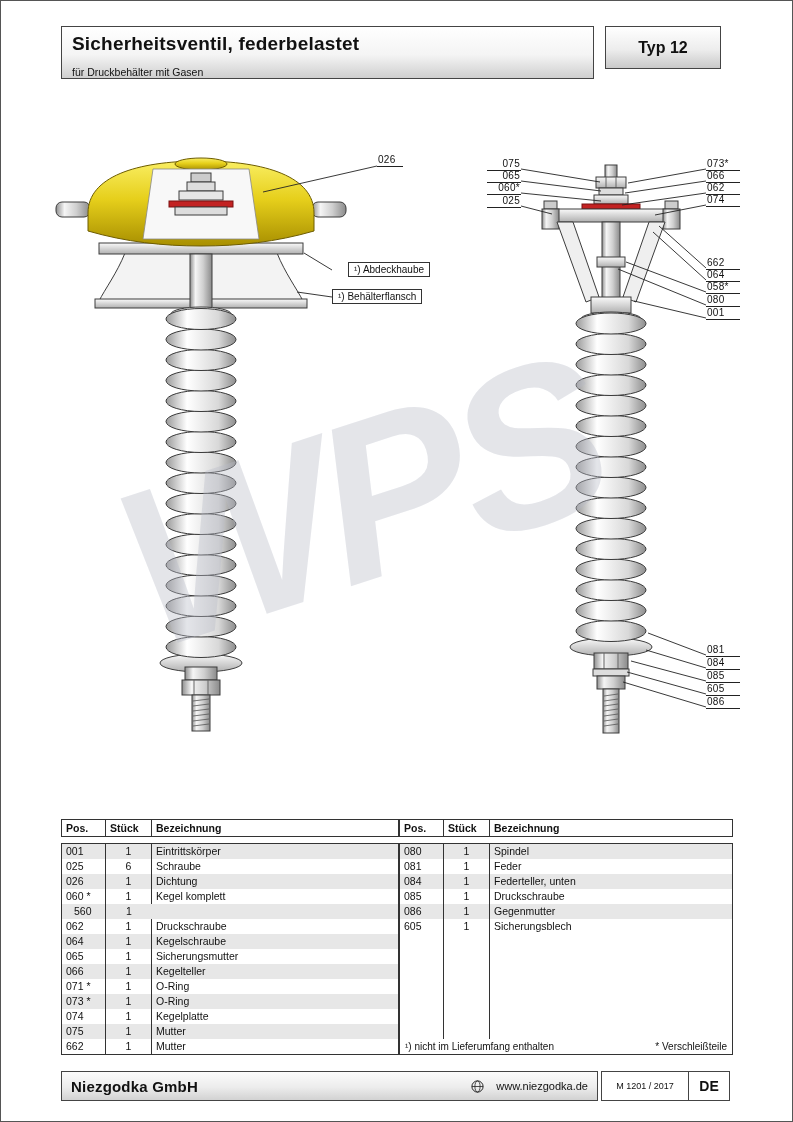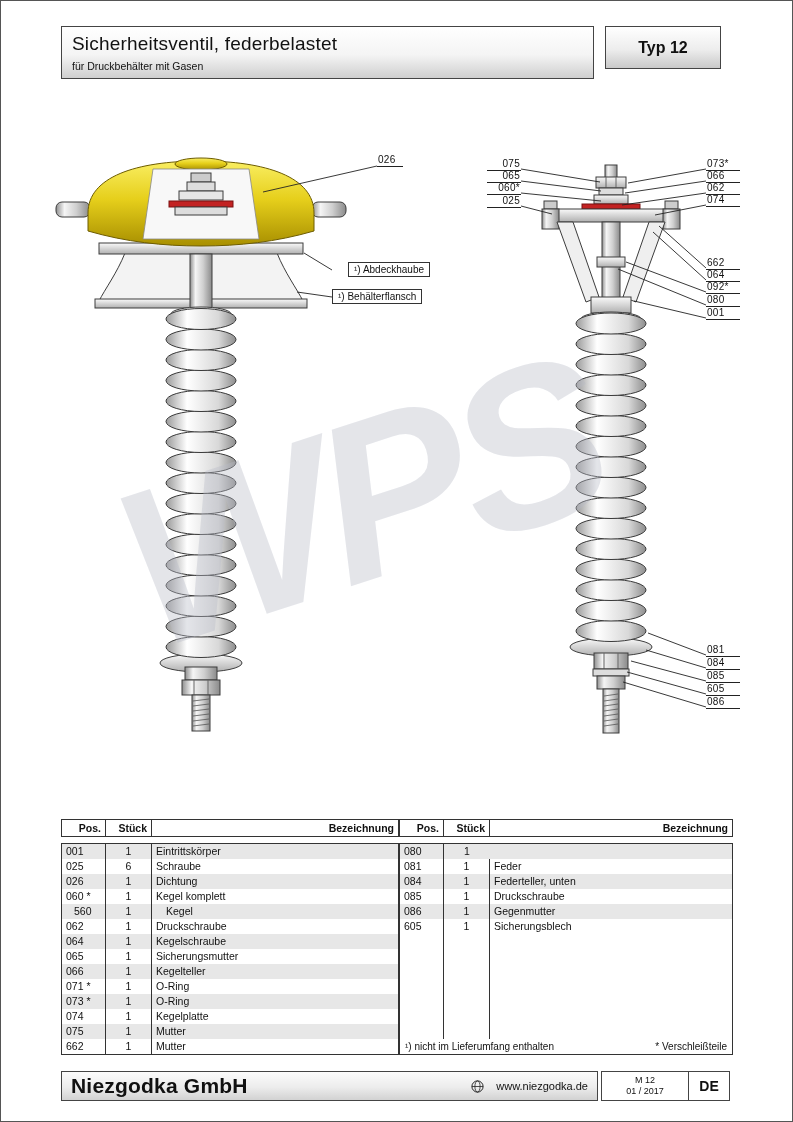--- a/index.html
+++ b/index.html
@@ -4,22 +4,22 @@
 <style>
   * { margin:0; padding:0; box-sizing:border-box; }
   html,body { width:793px; height:1122px; background:#fff; }
   body { font-family:"Liberation Sans", sans-serif; color:#111; position:relative; overflow:hidden; }
   .page { position:absolute; inset:0; background:#fff; border:1px solid #555; }
 
   
   .hdr { position:absolute; left:60px; top:25px; width:533px; height:53px;
          border:1px solid #444; padding:6px 10px 0 10px;
          background:linear-gradient(180deg,#ffffff 0%,#f4f4f4 55%,#cfcfcf 100%); }
-  .hdr-title { font-size:19px; font-weight:normal; letter-spacing:.2px; }
-  .hdr-sub { font-size:10.5px; margin-top:5px; }
+  .hdr-title { font-size:19px; font-weight:bold; letter-spacing:.2px; }
+  .hdr-sub { font-size:10.5px; margin-top:11px; }
   .typ-box { position:absolute; left:604px; top:25px; width:116px; height:43px;
          border:1px solid #444; display:flex; align-items:center; justify-content:center;
          font-size:16px; font-weight:bold;
          background:linear-gradient(180deg,#ffffff 0%,#ededed 55%,#c9c9c9 100%); }
 
   
   svg.draw { position:absolute; left:0; top:0; z-index:2; }
   .watermark { position:absolute; left:70px; top:330px; width:580px; height:340px;
          display:flex; align-items:center; justify-content:center;
          transform:rotate(-18deg); font-size:225px; font-weight:bold; font-style:italic;
@@ -30,45 +30,45 @@
         border-bottom:1px solid #222; padding:0 1px; letter-spacing:.3px; }
   .co.r { text-align:right; }
   .boxlabel { position:absolute; z-index:6; font-size:10px; border:1px solid #333;
         background:#fff; padding:1px 5px; }
 
   
   .ptable { position:absolute; z-index:4; font-size:10.5px; }
   .ptable.lft { left:60px; top:818px; width:338px; }
   .ptable.rgt { left:398px; top:818px; width:334px; }
   .thead { display:grid; grid-template-columns:44px 46px 1fr; border:1px solid #333;
-        height:18px; font-weight:bold;text-align:right; }
+        height:18px; font-weight:bold; }
   .thead > div { padding:2px 4px; border-right:1px solid #333; }
   .thead > div:last-child { border-right:none; }
   .tbody { border:1px solid #333; margin-top:6px; background:#fff; }
   .trow { display:grid; grid-template-columns:44px 46px 1fr; height:15px; }
   .trow.alt { background:#e7e7e7; }
   .trow > div { padding:1px 4px; border-right:1px solid #333; overflow:hidden; white-space:nowrap; }
   .trow > div:last-child { border-right:none; }
   .trow .qty { text-align:center; }
   .trow.indent .pos { padding-left:12px; }
   .trow.indent .name { padding-left:14px; }
   .tfiller { display:grid; grid-template-columns:44px 46px 1fr; height:105px; }
   .tfiller > div { border-right:1px solid #333; }
   .tfiller > div:last-child { border-right:none; }
   .tfootrow { display:flex; justify-content:space-between; align-items:center;
         height:15px; font-size:10px; padding:0 5px; }
 
   
   .footer { position:absolute; left:60px; top:1070px; width:672px; height:30px; display:flex; z-index:4; }
   .fmain { width:537px; border:1px solid #444; display:flex; align-items:center; padding:0 9px;
         background:linear-gradient(180deg,#fcfcfc 0%,#ececec 55%,#d2d2d2 100%); }
-  .company { font-size:21px; font-weight:bold; letter-spacing:.2px; }
+  .company { font-size:15px; font-weight:bold; letter-spacing:.2px; }
   .web { margin-left:auto; font-size:11px; display:flex; align-items:flex-start; gap:12px; }
   .fmeta { width:129px; margin-left:3px; border:1px solid #444; display:flex; background:#fff; }
-  .fcode { flex:1; border-right:1px solid #444; display:flex; flex-direction:column;
+  .fcode { flex:1; border-right:1px solid #444; display:flex; flex-direction:row;
         align-items:center; justify-content:center; font-size:9px; line-height:11px; }
   .flang { width:40px; display:flex; align-items:center; justify-content:center;
         font-size:14px; font-weight:bold; }
 </style>
 </head>
 <body>
 
 <div class="page">
 
   <div class="hdr">
@@ -248,21 +248,21 @@
   <div class="co r" style="left:486px;top:181px;width:34px">060*</div>
   <div class="co r" style="left:486px;top:194px;width:34px">025</div>
 
   <div class="co" style="left:705px;top:157px;width:34px">073*</div>
   <div class="co" style="left:705px;top:169px;width:34px">066</div>
   <div class="co" style="left:705px;top:181px;width:34px">062</div>
   <div class="co" style="left:705px;top:193px;width:34px">074</div>
 
   <div class="co" style="left:705px;top:256px;width:34px">662</div>
   <div class="co" style="left:705px;top:268px;width:34px">064</div>
-  <div class="co" style="left:705px;top:280px;width:34px">092*</div>
+  <div class="co" style="left:705px;top:280px;width:34px">058*</div>
   <div class="co" style="left:705px;top:293px;width:34px">080</div>
   <div class="co" style="left:705px;top:306px;width:34px">001</div>
 
   <div class="co" style="left:705px;top:643px;width:34px">081</div>
   <div class="co" style="left:705px;top:656px;width:34px">084</div>
   <div class="co" style="left:705px;top:669px;width:34px">085</div>
   <div class="co" style="left:705px;top:682px;width:34px">605</div>
   <div class="co" style="left:705px;top:695px;width:34px">086</div>
 
   <div class="ptable lft">
@@ -288,21 +288,20 @@
           <div class="name">Dichtung</div>
         </div>
       <div class="trow">
           <div class="pos">060 *</div>
           <div class="qty">1</div>
           <div class="name">Kegel komplett</div>
         </div>
       <div class="trow alt indent">
           <div class="pos">560</div>
           <div class="qty">1</div>
-          <div class="name">Kegel</div>
         </div>
       <div class="trow">
           <div class="pos">062</div>
           <div class="qty">1</div>
           <div class="name">Druckschraube</div>
         </div>
       <div class="trow alt">
           <div class="pos">064</div>
           <div class="qty">1</div>
           <div class="name">Kegelschraube</div>
@@ -348,20 +347,21 @@
   <div class="ptable rgt">
     <div class="thead">
       <div>Pos.</div>
       <div>Stück</div>
       <div>Bezeichnung</div>
     </div>
     <div class="tbody">
       <div class="trow alt">
           <div class="pos">080</div>
           <div class="qty">1</div>
+          <div class="name">Spindel</div>
         </div>
       <div class="trow">
           <div class="pos">081</div>
           <div class="qty">1</div>
           <div class="name">Feder</div>
         </div>
       <div class="trow alt">
           <div class="pos">084</div>
           <div class="qty">1</div>
           <div class="name">Federteller, unten</div>

